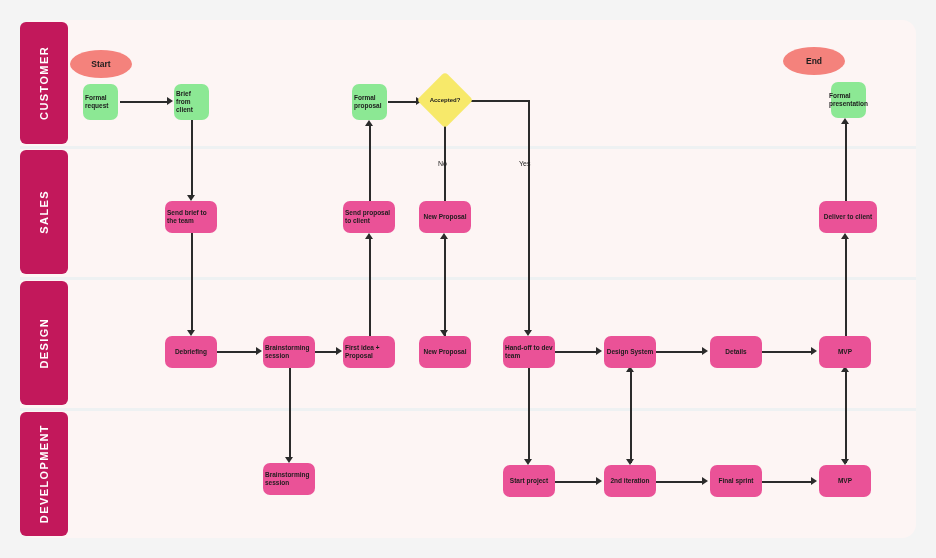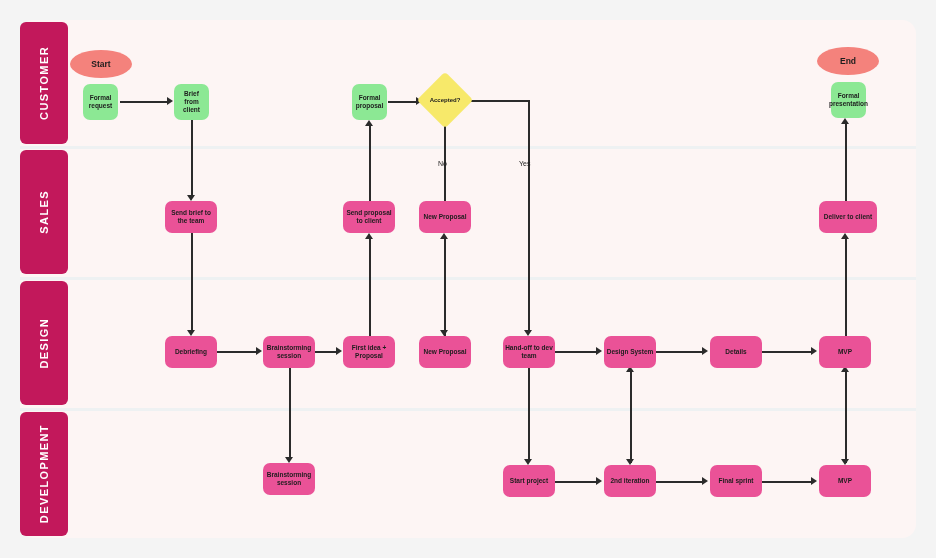--- a/index.html
+++ b/index.html
@@ -10,21 +10,21 @@
   .board{position:absolute;left:20px;top:20px;width:896px;height:518px;background:#fdf5f4;border-radius:14px;}
   .lane-divider{position:absolute;left:20px;width:896px;height:3px;background:#eef1f2;}
 
   
   .lane-head{position:absolute;left:20px;width:48px;background:#c2185b;border-radius:6px;
              display:flex;align-items:center;justify-content:center;}
   .lane-head span{color:#ffffff;font-size:11px;font-weight:bold;letter-spacing:1.4px;
                   writing-mode:vertical-rl;transform:rotate(180deg);white-space:nowrap;}
 
   
-  .node{position:absolute;display:flex;align-items:center;justify-content:center;text-align:center;
+  .node{position:absolute;display:flex;align-items:center;justify-content:center;text-align:left;
         box-sizing:border-box;line-height:1.25;color:#1d1d1d;}
   .node.box{border-radius:7px;font-size:6.5px;font-weight:bold;padding:2px;}
   .node.green{background:#8ce894;}
   .node.pink{background:#ea5297;}
   .node.term{background:#f4827c;border-radius:50%;font-size:8.5px;font-weight:bold;}
   .dec-wrap{position:absolute;}
   .dec-shape{position:absolute;left:0;top:0;width:100%;height:100%;background:#f7e96a;
              transform:rotate(45deg);border-radius:4px;}
   .dec-label{position:absolute;left:0;top:0;width:100%;height:100%;display:flex;
              align-items:center;justify-content:center;font-size:6px;font-weight:bold;color:#1d1d1d;}
@@ -142,21 +142,21 @@
   <div class="node term" style="left:70px;top:50px;width:62px;height:28px">Start</div>
   <div class="node box green" style="left:83px;top:84px;width:35px;height:36px">Formal request</div>
   <div class="node box green" style="left:174px;top:84px;width:35px;height:36px">Brief from client</div>
   <div class="node box green" style="left:352px;top:84px;width:35px;height:36px">Formal proposal</div>
 
   <div class="dec-wrap" style="left:425px;top:80px;width:40px;height:40px">
     <div class="dec-shape"></div>
     <div class="dec-label">Accepted?</div>
   </div>
 
-  <div class="node term" style="left:817px;top:47px;width:62px;height:28px">End</div>
+  <div class="node term" style="left:783px;top:47px;width:62px;height:28px">End</div>
   <div class="node box green" style="left:831px;top:82px;width:35px;height:36px">Formal presentation</div>
 
   <div class="node box pink" style="left:165px;top:201px;width:52px;height:32px">Send brief to the team</div>
   <div class="node box pink" style="left:343px;top:201px;width:52px;height:32px">Send proposal to client</div>
   <div class="node box pink" style="left:419px;top:201px;width:52px;height:32px">New Proposal</div>
   <div class="node box pink" style="left:819px;top:201px;width:58px;height:32px">Deliver to client</div>
 
   <div class="node box pink" style="left:165px;top:336px;width:52px;height:32px">Debriefing</div>
   <div class="node box pink" style="left:263px;top:336px;width:52px;height:32px">Brainstorming session</div>
   <div class="node box pink" style="left:343px;top:336px;width:52px;height:32px">First idea + Proposal</div>

